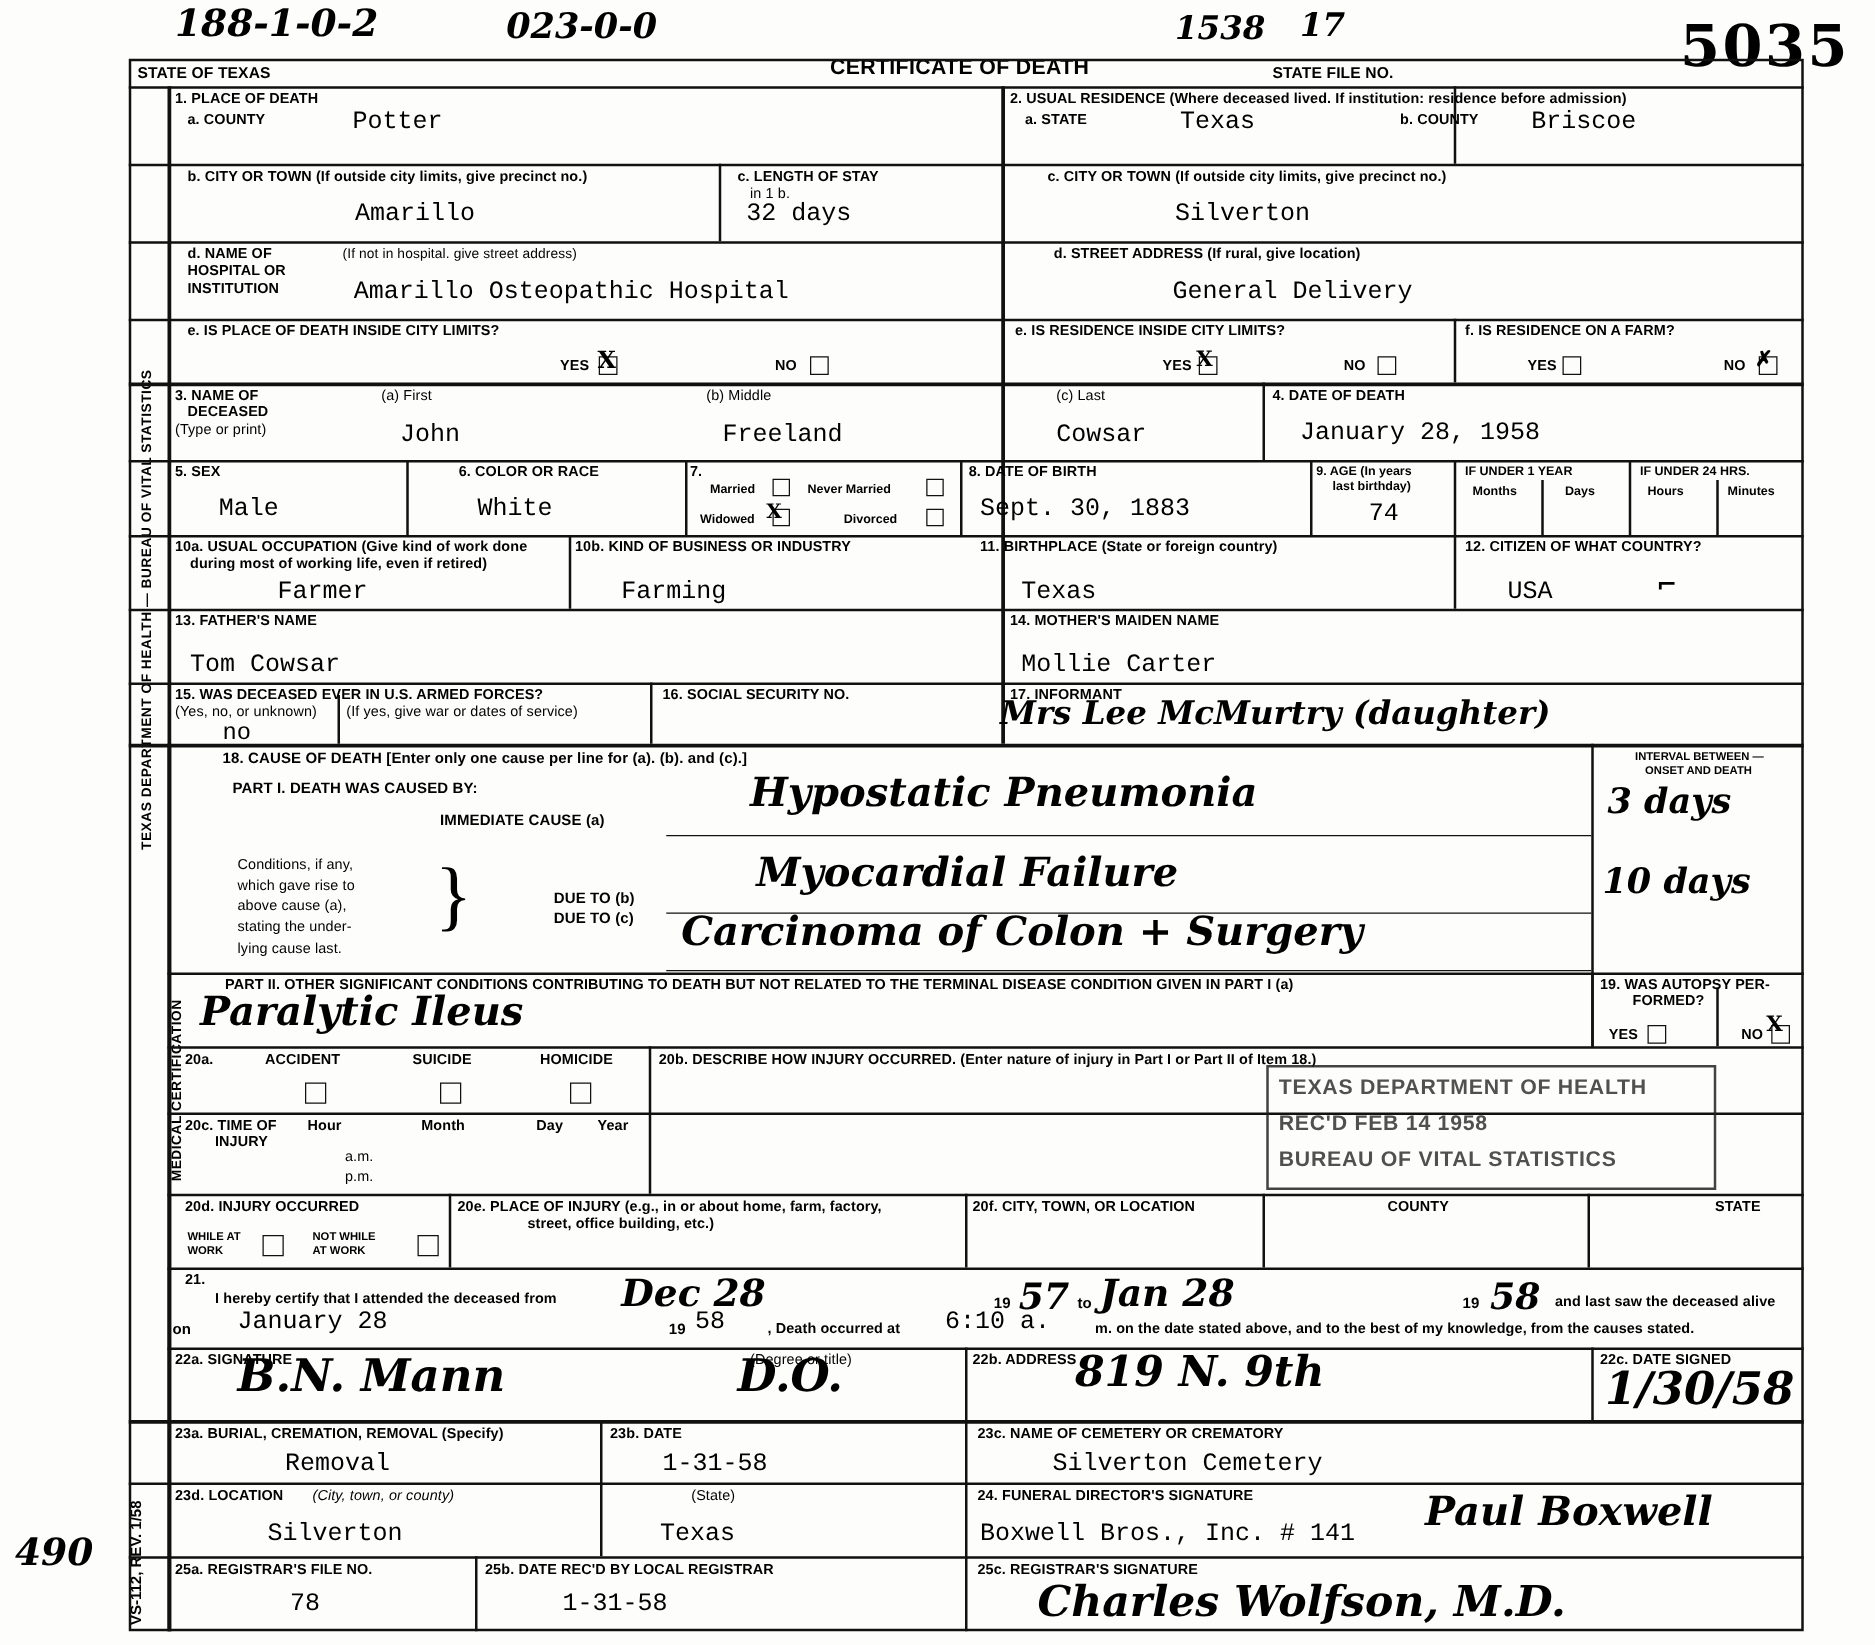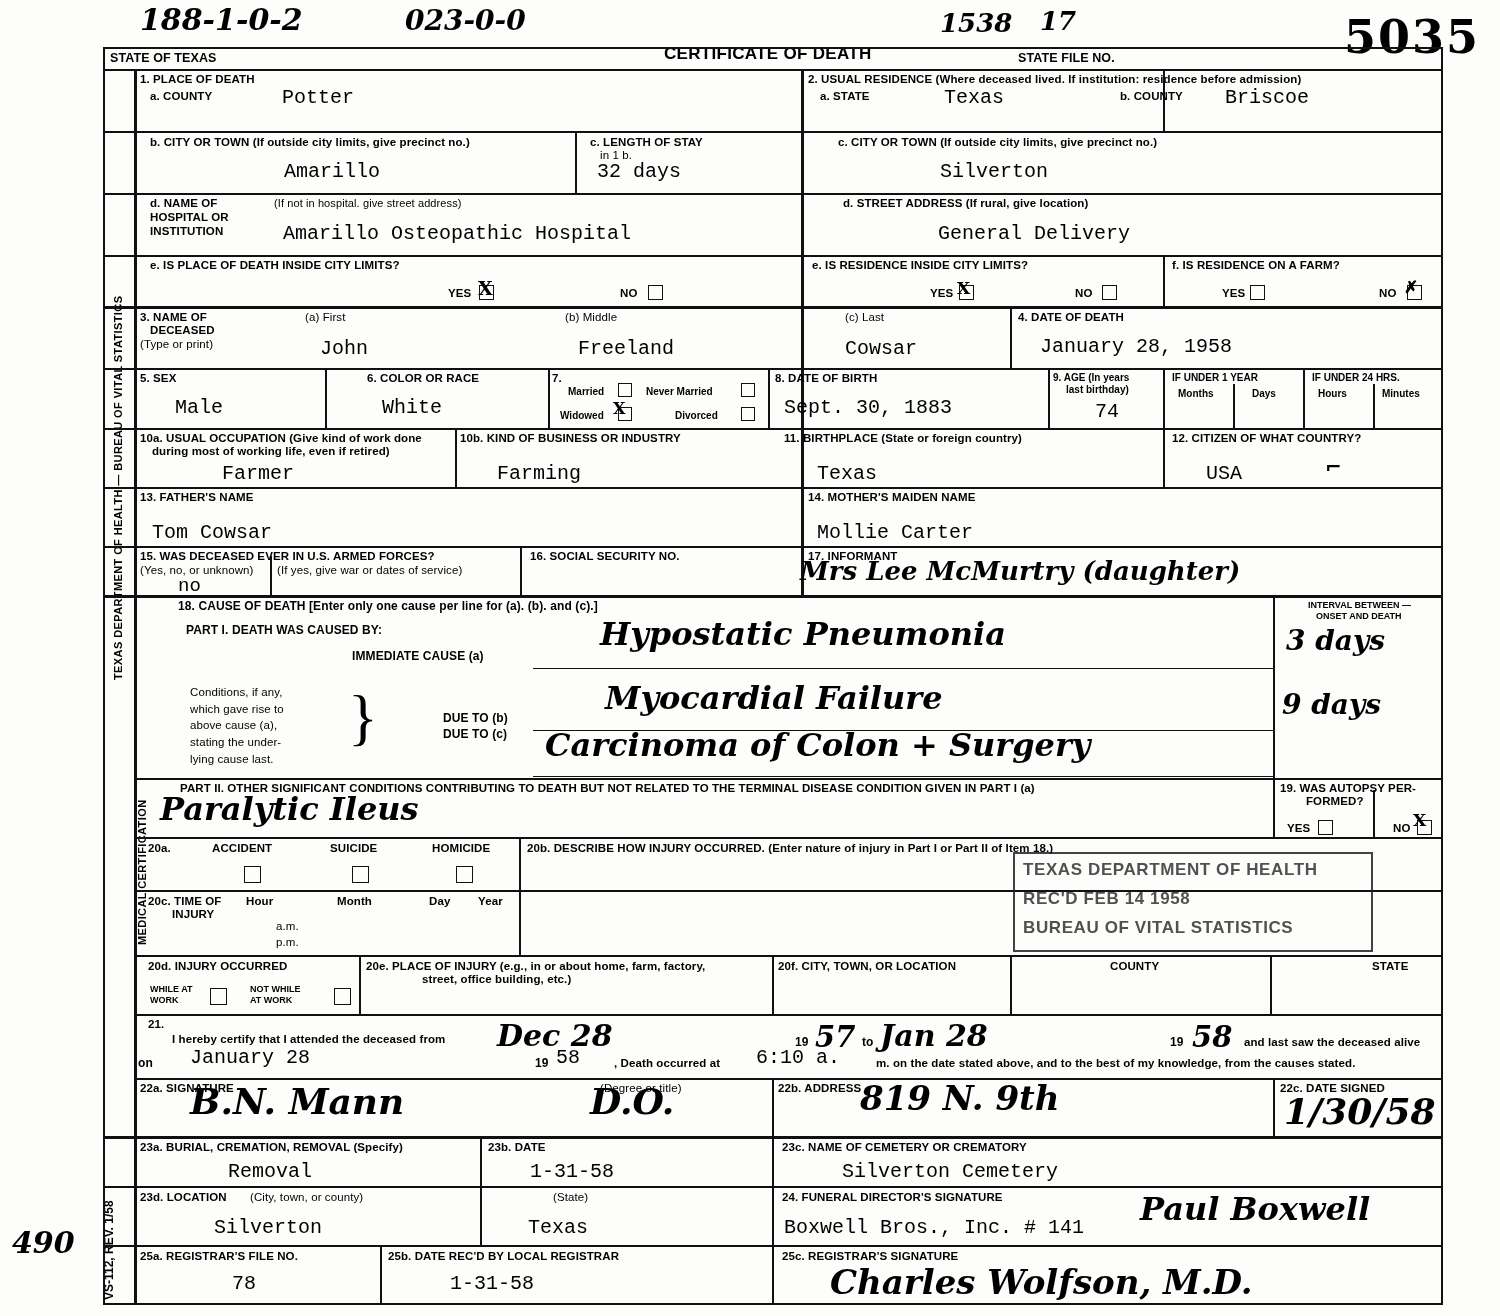--- a/index.html
+++ b/index.html
@@ -260,21 +260,21 @@
   <div class="hline" style="left:533px;top:730px;width:740px;height:1.2px;"></div>
   <div class="hw" style="left:605px;top:679px;font-size:32px;">Myocardial Failure</div>
 
   <div class="lbl" style="position:absolute;left:443px;top:728px;font-size:12px;">DUE TO (c)</div>
   <div class="hline" style="left:533px;top:776px;width:740px;height:1.2px;"></div>
   <div class="hw" style="left:545px;top:726px;font-size:32px;">Carcinoma of Colon + Surgery</div>
 
   <div class="lbltiny" style="position:absolute;left:1308px;top:601px;">INTERVAL BETWEEN —</div>
   <div class="lbltiny" style="position:absolute;left:1316px;top:612px;">ONSET AND DEATH</div>
   <div class="hw" style="left:1286px;top:624px;font-size:28px;">3 days</div>
-  <div class="hw" style="left:1282px;top:688px;font-size:28px;">9 days</div>
+  <div class="hw" style="left:1282px;top:688px;font-size:28px;">10 days</div>
 
   <div class="lbl" style="position:absolute;left:180px;top:782px;font-size:11.5px;">PART II. OTHER SIGNIFICANT CONDITIONS CONTRIBUTING TO DEATH BUT NOT RELATED TO THE TERMINAL DISEASE CONDITION GIVEN IN PART I (a)</div>
   <div class="hw" style="left:160px;top:790px;font-size:32px;">Paralytic Ileus</div>
 
   <div class="lbl" style="position:absolute;left:1280px;top:782px;">19. WAS AUTOPSY PER-</div>
   <div class="lbl" style="position:absolute;left:1306px;top:795px;">FORMED?</div>
   <div class="lbl" style="position:absolute;left:1287px;top:822px;">YES</div>
   <span class="cb" style="position:absolute;left:1318px;top:820px;"></span>
   <div class="lbl" style="position:absolute;left:1393px;top:822px;">NO</div>
   <span class="cb" style="position:absolute;left:1417px;top:820px;"></span>
@@ -350,21 +350,21 @@
   <div class="hw" style="left:1284px;top:1090px;font-size:36px;">1/30/58</div>
 
   <div class="lbl" style="position:absolute;left:140px;top:1141px;">23a. BURIAL, CREMATION, REMOVAL (Specify)</div>
   <div class="val" style="left:228px;top:1160px;">Removal</div>
   <div class="lbl" style="position:absolute;left:488px;top:1141px;">23b. DATE</div>
   <div class="val" style="left:530px;top:1160px;">1-31-58</div>
   <div class="lbl" style="position:absolute;left:782px;top:1141px;">23c. NAME OF CEMETERY OR CREMATORY</div>
   <div class="val" style="left:842px;top:1160px;">Silverton Cemetery</div>
 
   <div class="lbl" style="position:absolute;left:140px;top:1191px;">23d. LOCATION</div>
-  <div class="lbl" style="position:absolute;left:250px;top:1191px;font-weight:400;">(City, town, or county)</div>
+  <div class="lbl" style="position:absolute;left:250px;top:1191px;font-weight:400;font-style:italic;">(City, town, or county)</div>
   <div class="lbl" style="position:absolute;left:553px;top:1191px;font-weight:400;">(State)</div>
   <div class="val" style="left:214px;top:1216px;">Silverton</div>
   <div class="val" style="left:528px;top:1216px;">Texas</div>
 
   <div class="lbl" style="position:absolute;left:782px;top:1191px;">24. FUNERAL DIRECTOR'S SIGNATURE</div>
   <div class="val" style="left:784px;top:1216px;">Boxwell Bros., Inc. # 141</div>
   <div class="hw" style="left:1140px;top:1190px;font-size:32px;">Paul Boxwell</div>
 
   <div class="lbl" style="position:absolute;left:140px;top:1250px;">25a. REGISTRAR'S FILE NO.</div>
   <div class="val" style="left:232px;top:1272px;">78</div>

